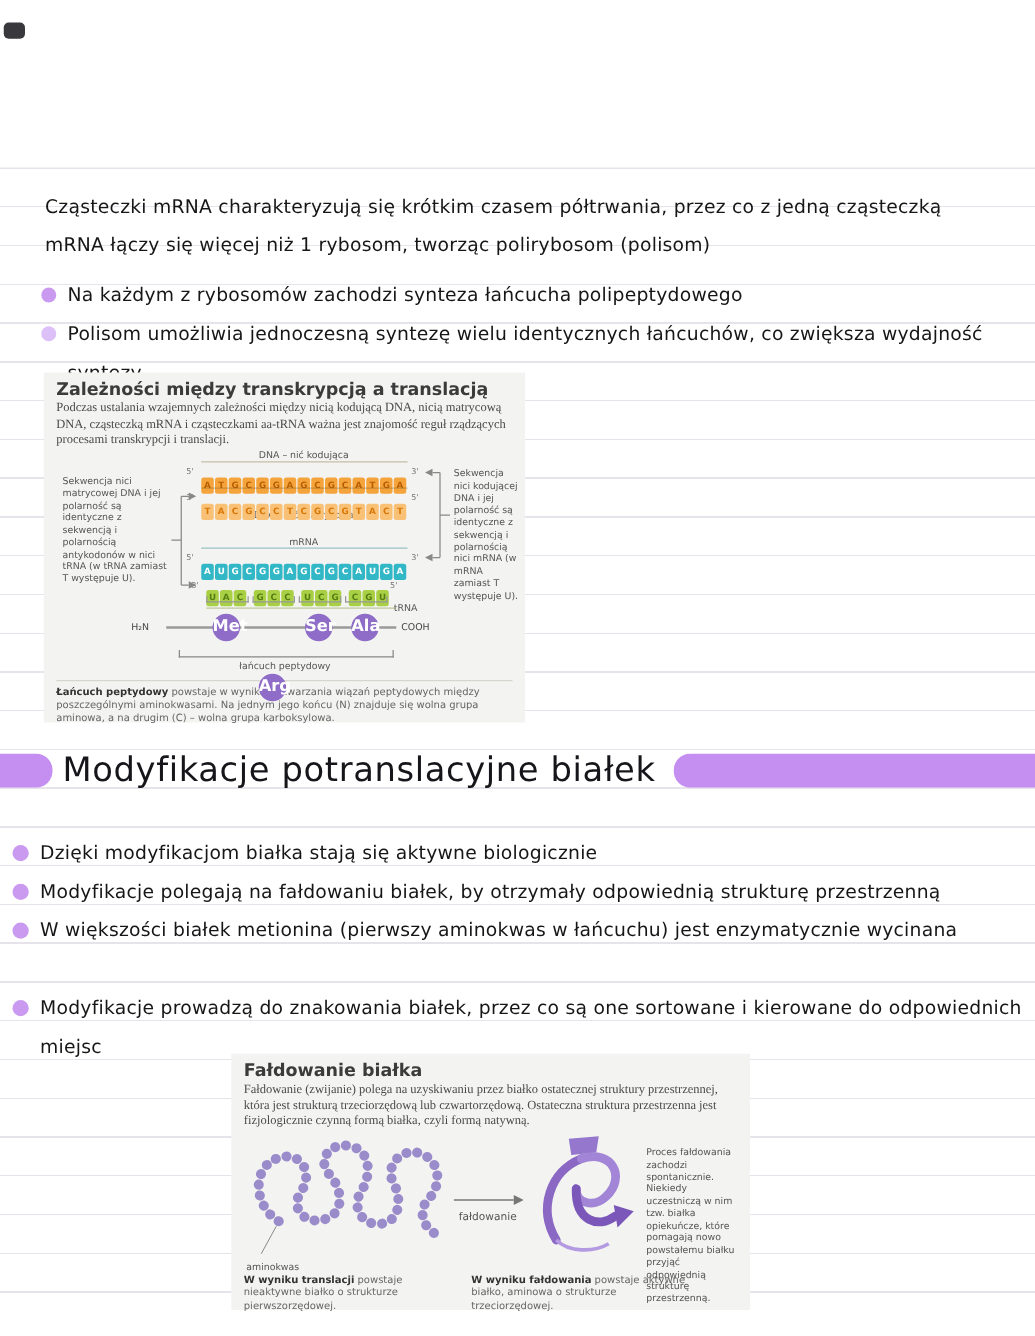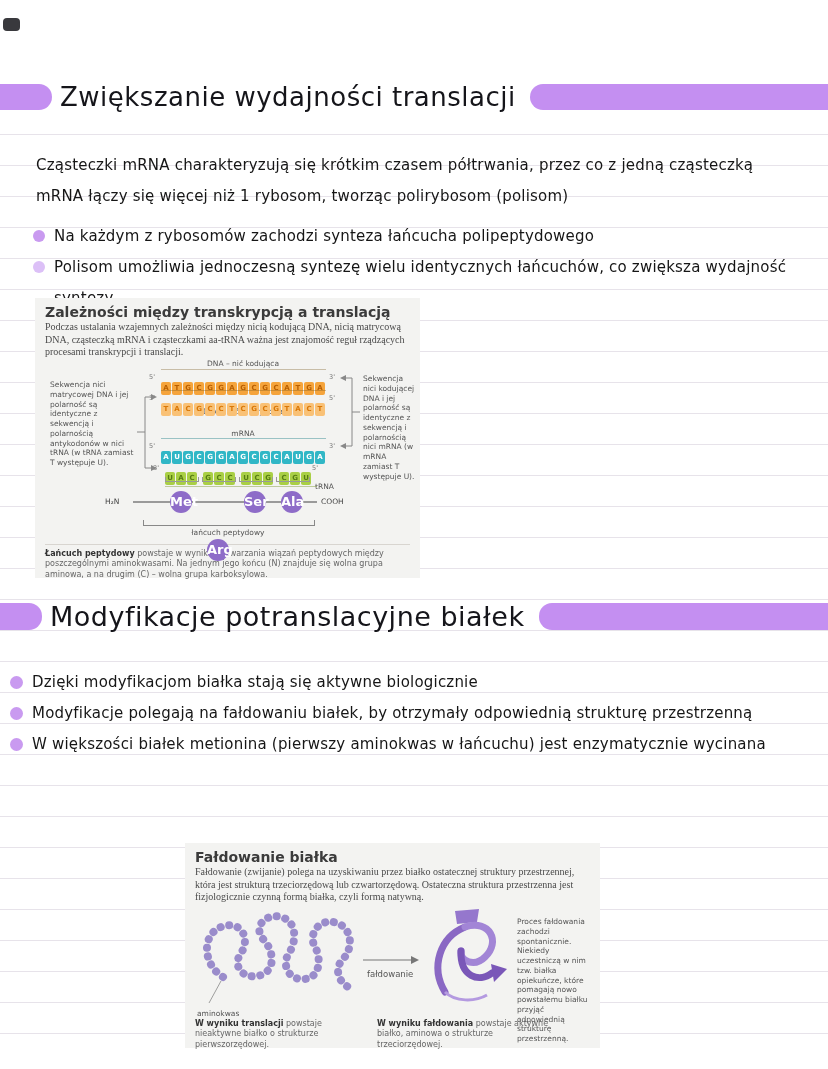--- a/index.html
+++ b/index.html
@@ -48,25 +48,20 @@
   .conn{position:absolute;}
   .arrowlab{position:absolute;font-size:8.5px;color:#555;}
 </style>
 </head>
 <body>
 
 <div class="page">
   <div class="rules"></div>
   <div class="marker"></div>
 
-  <div class="header" style="top:82px">
-    <span class="cap" style="width:52px"></span>
-    <span class="htitle">Zwiększanie wydajności translacji</span>
-    <span class="bar"></span>
-  </div>
 
   <div class="hw" style="top:150px;left:36px;width:766px">Cząsteczki mRNA charakteryzują się krótkim czasem półtrwania, przez co z jedną cząsteczką mRNA łączy się więcej niż 1 rybosom, tworząc polirybosom (polisom)</div>
   <div class="hw bullet" style="top:221px;left:33px;width:770px">
     <span class="dot"></span>
     <span>Na każdym z rybosomów zachodzi synteza łańcucha polipeptydowego</span>
   </div>
   <div class="hw bullet" style="top:252px;left:33px;width:780px">
     <span class="dot light"></span>
     <span>Polisom umożliwia jednoczesną syntezę wielu identycznych łańcuchów, co zwiększa wydajność syntezy</span>
   </div>
@@ -138,20 +133,24 @@
     <span>Dzięki modyfikacjom białka stają się aktywne biologicznie</span>
   </div>
   <div class="hw bullet" style="top:698px;left:10px;width:800px">
     <span class="dot" style="width:13px;height:13px"></span>
     <span>Modyfikacje polegają na fałdowaniu białek, by otrzymały odpowiednią strukturę przestrzenną</span>
   </div>
   <div class="hw bullet" style="top:729px;left:10px;width:800px">
     <span class="dot" style="width:13px;height:13px"></span>
     <span>W większości białek metionina (pierwszy aminokwas w łańcuchu) jest enzymatycznie wycinana</span>
   </div>
+  <div class="hw bullet" style="top:791px;left:10px;width:810px">
+    <span class="dot" style="width:13px;height:13px"></span>
+    <span>Modyfikacje prowadzą do znakowania białek, przez co są one sortowane i kierowane do odpowiednich miejsc</span>
+  </div>
 
   <div class="figure" style="left:185px;top:843px;width:415px;height:205px">
     <div class="fig-title" style="top:6px;left:10px">Fałdowanie białka</div>
     <div class="fig-intro" style="top:23px;left:10px;width:393px">Fałdowanie (zwijanie) polega na uzyskiwaniu przez białko ostatecznej struktury przestrzennej, która jest strukturą trzeciorzędową lub czwartorzędową. Ostateczna struktura przestrzenna jest fizjologicznie czynną formą białka, czyli formą natywną.</div>
 
     <svg class="conn" style="left:8px;top:62px" width="170" height="102" viewBox="0 0 170 102">
       <path d="M 30 72 C 10 60 8 30 28 22 C 48 14 58 34 48 48 C 38 62 52 76 68 70 C 84 64 80 44 70 34 C 60 22 72 8 88 12 C 104 16 104 36 96 48 C 88 60 96 76 112 74 C 128 72 128 52 122 42 C 114 28 128 12 144 18 C 160 24 160 44 150 54 C 140 64 146 80 160 84" fill="none" stroke="#9a8ccb" stroke-width="8" stroke-linecap="round" stroke-dasharray="0.1 8.6"></path>
       <line x1="16" y1="98" x2="28" y2="76" stroke="#888" stroke-width="0.8"></line>
     </svg>
     <div class="fig-note" style="top:166px;left:12px">aminokwas</div>

